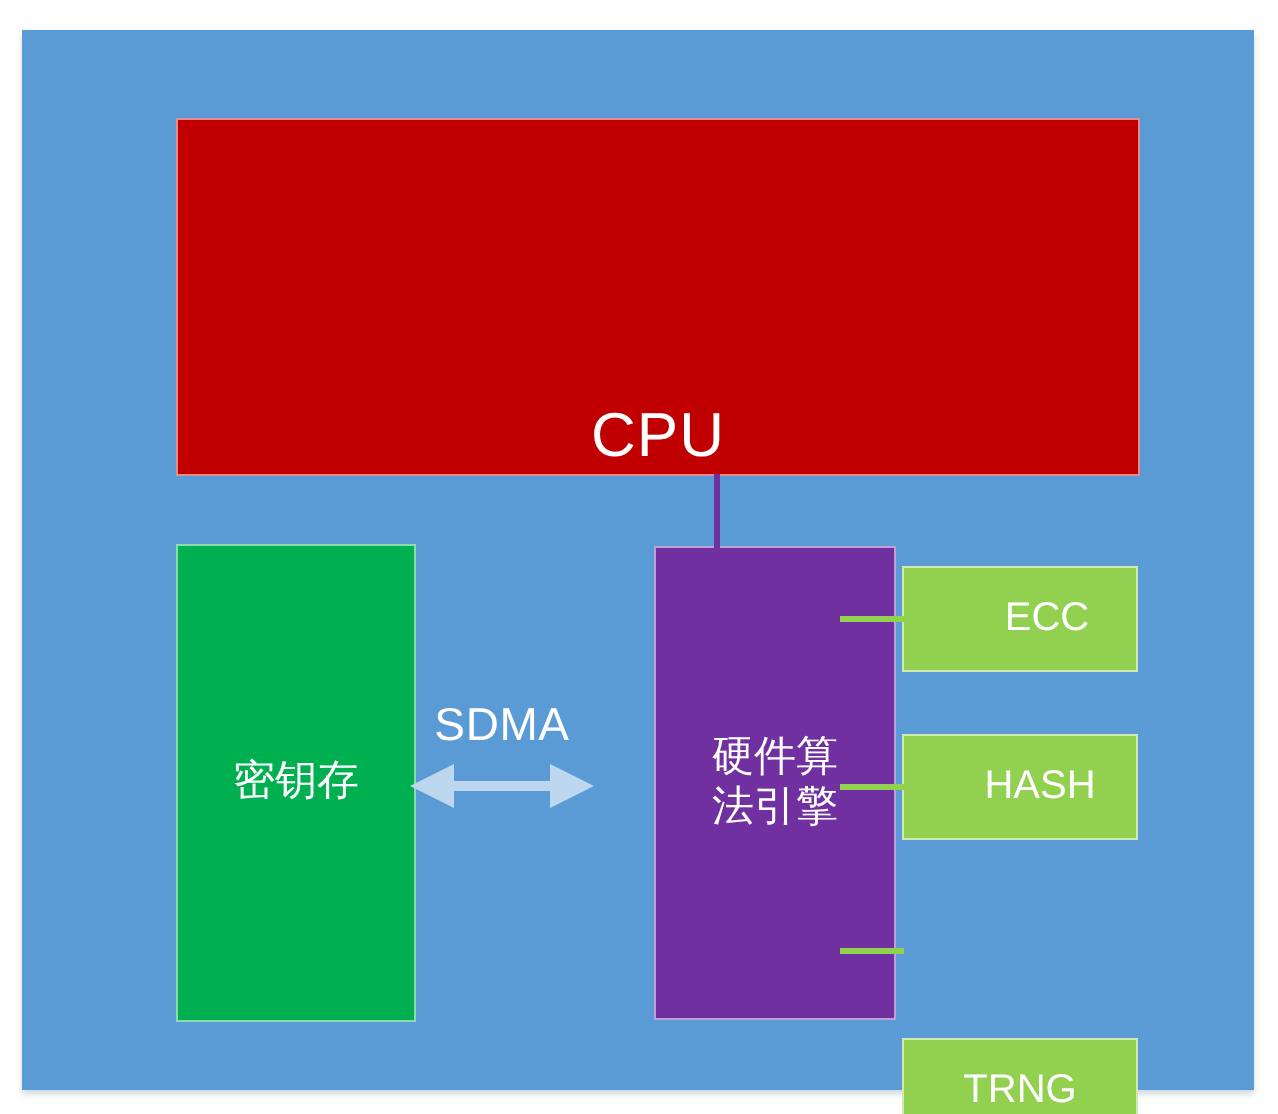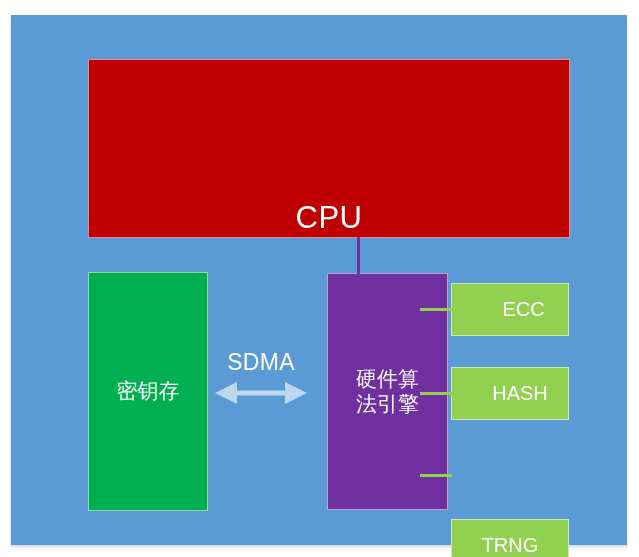--- a/index.html
+++ b/index.html
@@ -97,21 +97,21 @@
     height: 3px;
     background: #92d050;
   }
   .conn-ecc  { top: 293px; }
   .conn-hash { top: 377px; }
   .conn-trng { top: 459px; }
 
   
   .sdma-group {
     position: absolute;
-    left: 204px;
+    left: 194px;
     top: 334px;
     width: 92px;
     height: 56px;
   }
   .sdma-label {
     position: absolute;
     left: 0;
     top: 0;
     width: 92px;
     text-align: center;

